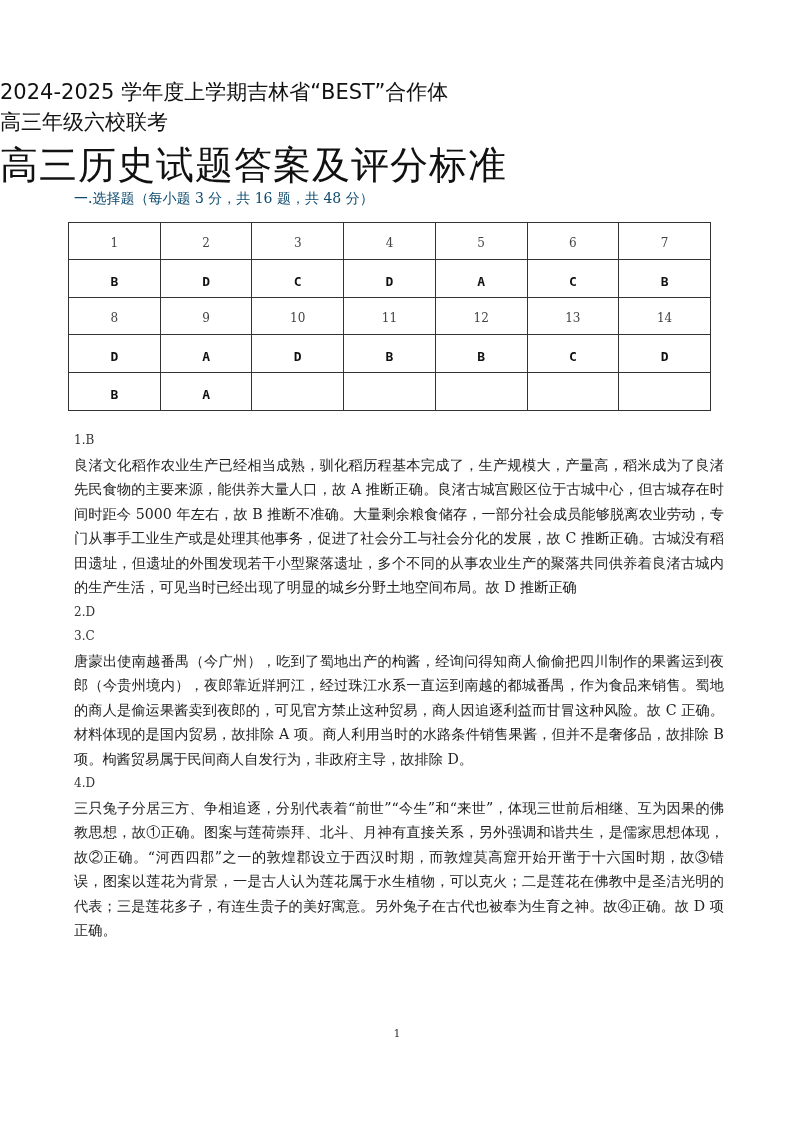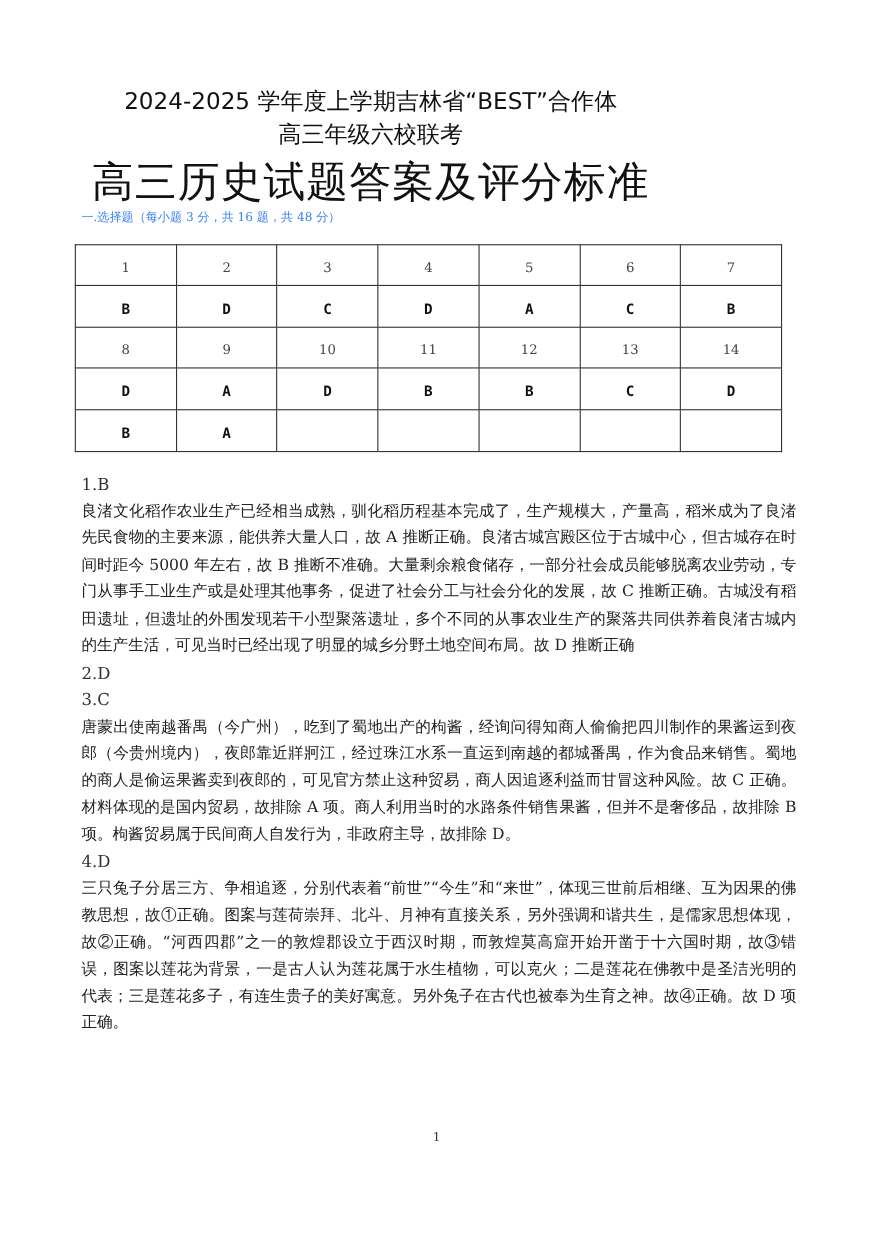--- a/index.html
+++ b/index.html
@@ -2,50 +2,50 @@
 <html><head>
   <meta charset="utf-8">
   <style>
     html, body { margin: 0; padding: 0; background: #ffffff; }
     body {
       width: 794px; height: 1123px; position: relative; overflow: hidden;
       color: #1a1a1a;
       font-family: "DejaVu Serif", "Liberation Serif", serif;
     }
     .title1, .title2, .title3 {
-      position: absolute; left: 0; width: 674px; text-align: center;
+      position: absolute; left: 0; width: 674px; 
       font-family: "DejaVu Sans", "Liberation Sans", sans-serif;
       color: #111;
     }
     .title1 { top: 78px; font-size: 21px; letter-spacing: 0px; }
     .title2 { top: 108px; font-size: 21px; }
     .title3 { top: 140px; font-size: 38px; letter-spacing: 1px; }
     .section {
-      position: absolute; left: 74px; top: 190px; font-size: 11px; color: #3b82f6; text-align: right;
+      position: absolute; left: 74px; top: 190px; font-size: 14px; color: #0c4a6e; text-align: right;
     }
     table.answers {
       position: absolute; left: 68px; top: 222px;
       width: 643px; border-collapse: collapse;
       table-layout: fixed;
     }
     table.answers td {
       border: 1.3px solid #333; height: 32px; text-align: center;
       font-size: 12px; padding: 0; vertical-align: middle;
     }
     table.answers tr.num td { color: #444; padding-top: 4px; }
     table.answers tr.ans td {
       font-weight: bold; font-family: "DejaVu Sans Mono", "Liberation Mono", monospace;
       font-size: 13px; color: #111; padding-top: 5px;
     }
     .body {
       position: absolute; left: 74px; top: 428px; width: 650px;
       font-size: 14.2px; line-height: 24.5px; color: #222;
       text-align: justify;
     }
-    .body .qhead { font-size: 15px; color: #333; }
+    .body .qhead { font-size: 12px; color: #333; }
     .body p { margin: 0; }
     .page-num {
       position: absolute; left: 0; width: 794px; top: 1027px;
       text-align: center; font-size: 11px; color: #333;
     }
   </style>
 </head>
 <body>
 
 <div class="title1">2024-2025 学年度上学期吉林省“BEST”合作体</div>

